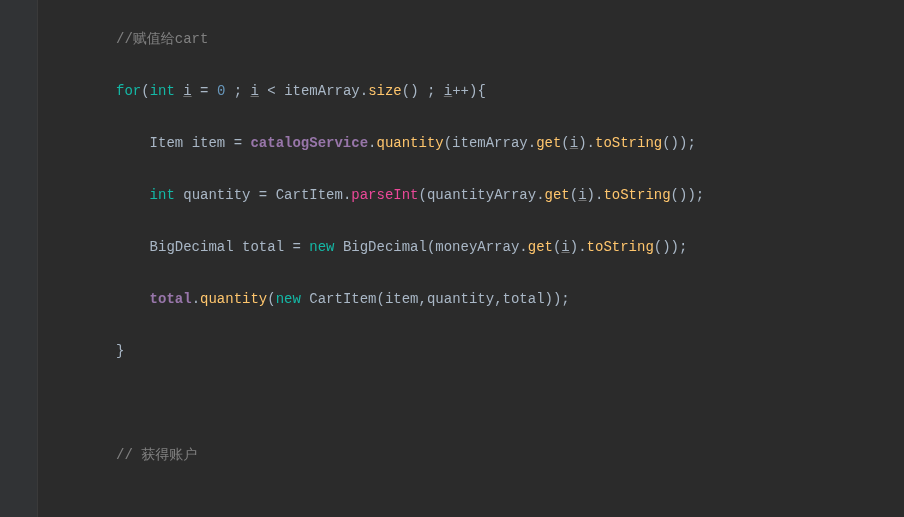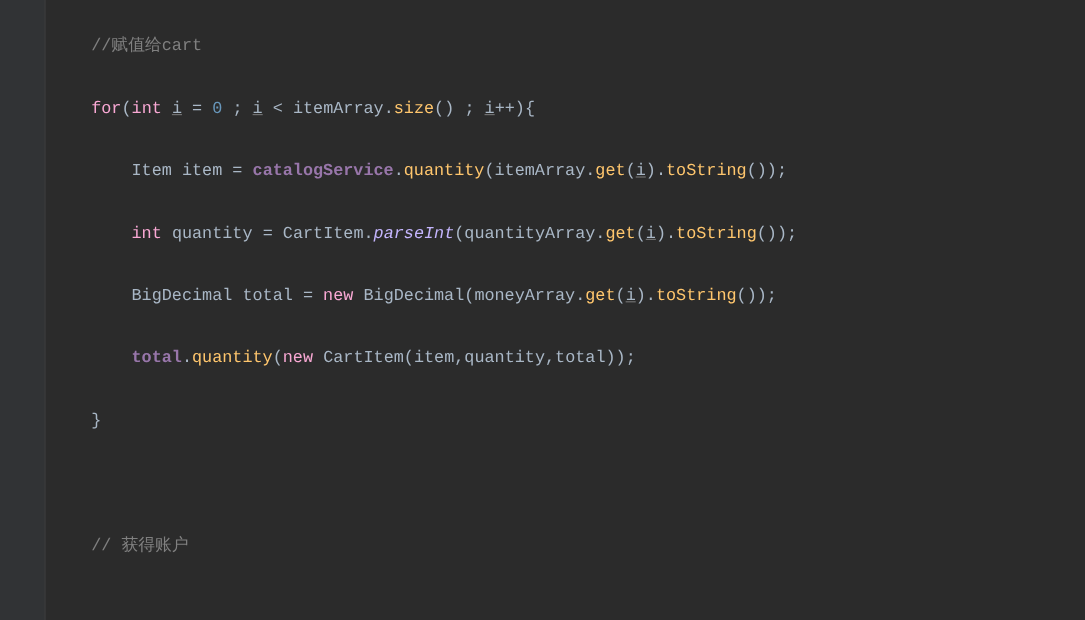--- a/index.html
+++ b/index.html
@@ -24,27 +24,27 @@
       top: 0;
       width: 38px;
       height: 100%;
       background: #313335;
       border-right: 1px solid #3a3a3a;
     }
     .code {
       padding-left: 36px;
       white-space: pre;
     }
-    .line { display: block; height: 26px; }
+    .line { display: block; height: 26px; margin-left: 40px; }
     .c-comment { color: #808080; }
-    .c-keyword { color: #f9a8d4; }
+    .c-keyword { color: #14b8a6; }
     .c-num { color: #6897bb; }
     .c-method { color: #ffc66d; font-family: Liberation Mono, monospace; }
     .c-field { color: #9876aa; font-weight: bold; }
-    .c-static { color: #c4b5fd; font-style: italic; }
+    .c-static { color: #ec4899; }
     .c-paren { color: #a9b7c6; }
     .c-underline { text-decoration: underline; text-decoration-color: #707070; }
   </style>
 </head>
 <body>
 
 <div class="editor">
   <div class="gutter"></div>
   <div class="code">
 <span class="line"><span class="c-comment">//赋值给cart</span></span>

